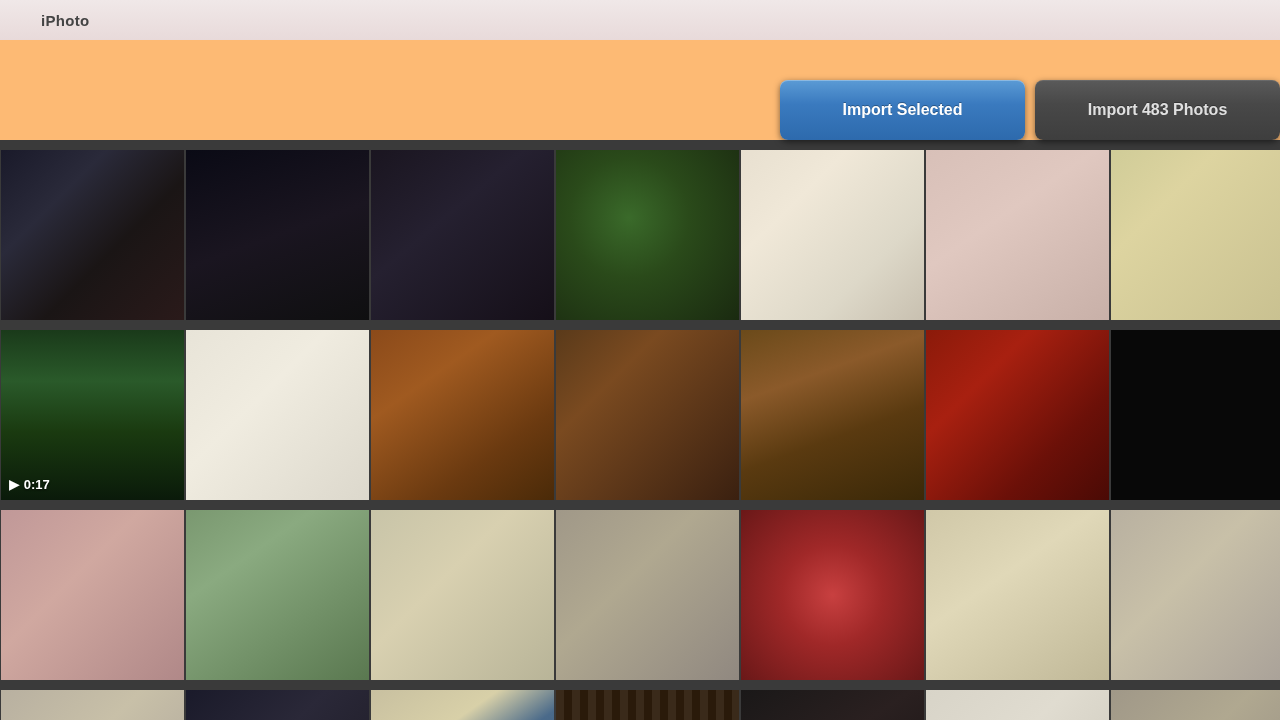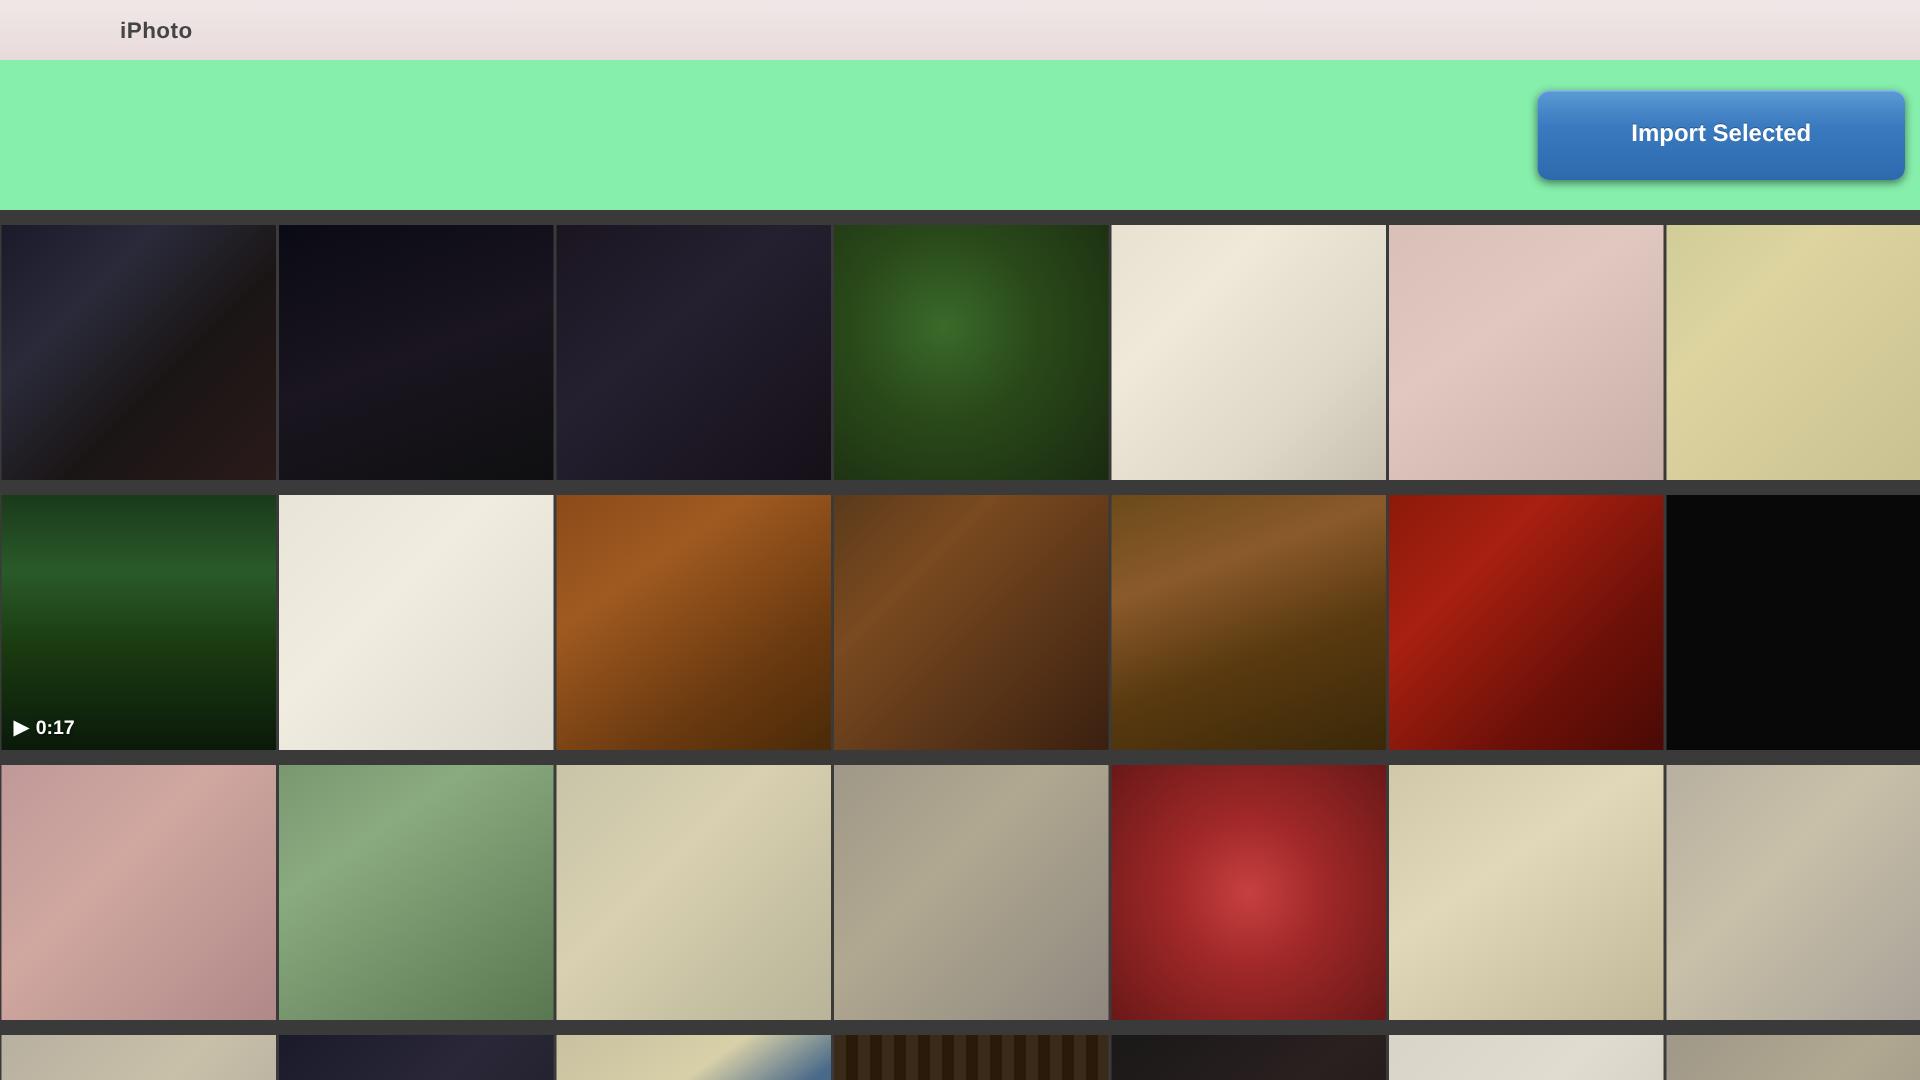--- a/index.html
+++ b/index.html
@@ -12,37 +12,37 @@
       font-family: -apple-system, 'Helvetica Neue', Arial, sans-serif;
     }
 
     
     #title-bar {
       width: 100%;
       height: 40px;
       background: linear-gradient(to bottom, #f0e8e8 0%, #e8dada 100%);
       display: flex;
       align-items: center;
-      padding-left: 80px;
+      padding-left: 41px;
     }
 
     #app-title {
       font-size: 15px;
       font-weight: 600;
       color: #444;
       letter-spacing: 0.3px;
     }
 
     
     #toolbar {
       width: 100%;
       height: 100px;
-      background: #86efac;
-      display: flex;
-      align-items: center;
+      background: #fdba74;
+      display: flex;
+      align-items: flex-end;
       justify-content: flex-end;
       padding-right: 0;
       gap: 0;
     }
 
     #import-selected-btn {
       background: linear-gradient(to bottom, #5b9bd5 0%, #3a7abf 40%, #2d6aad 100%);
       color: white;
       border: none;
       border-radius: 8px;
@@ -201,20 +201,21 @@
   </style>
 </head>
 <body>
 
 <div id="title-bar">
   <span id="app-title">iPhoto</span>
 </div>
 
 <div id="toolbar">
   <button id="import-selected-btn">Import Selected</button>
+  <button id="import-all-btn">Import 483 Photos</button>
 </div>
 
 <div id="photo-grid">
 
 <div class="photo-row">
       <div class="photo-cell img-dining-dark"></div>
       <div class="photo-cell img-dining-darker"></div>
       <div class="photo-cell img-dining-medium"></div>
       <div class="photo-cell img-food"></div>
       <div class="photo-cell img-paper-white"></div>

